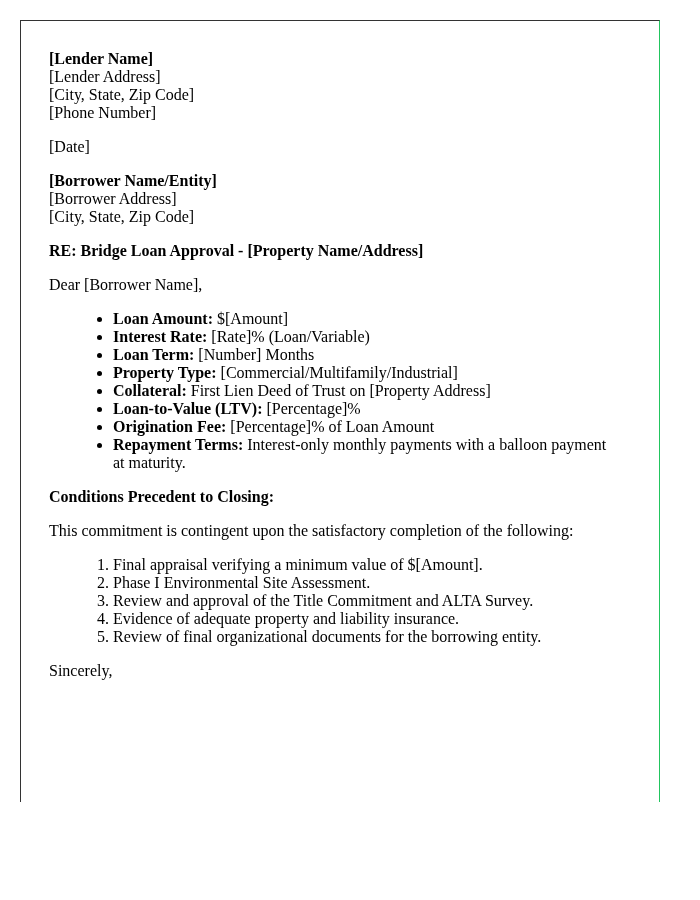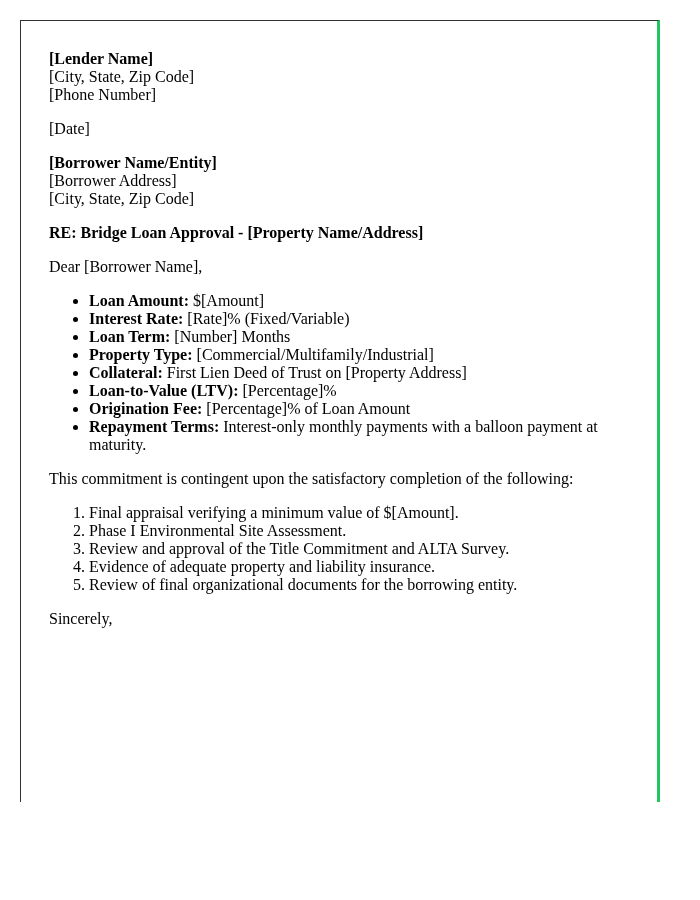--- a/index.html
+++ b/index.html
@@ -18,21 +18,21 @@
       color: #000000;
     }
     .page {
       position: absolute;
       left: 20px;
       top: 20px;
       width: 640px;
       height: 782px;
       border-top: 1px solid #333333;
       border-left: 1px solid #333333;
-      border-right: 3px solid #22c55e;
+      border-right: 1px solid #22c55e;
       box-sizing: border-box;
       overflow: hidden;
       background: #ffffff;
     }
     .content {
       position: absolute;
       left: 28px;
       top: 29px;
       width: 560px;
     }
@@ -49,58 +49,61 @@
       font-weight: bold;
     }
     ul, ol {
       margin: 0 0 16px 0;
       padding-left: 40px;
     }
     ul { list-style-type: disc; }
     ol { list-style-type: decimal; }
     li {
       line-height: 18px;
+      margin-left: 24px;
     }
   </style>
 </head>
 <body>
 
 <div class="page">
   <div class="content">
 
     <div class="block">
       <b class="line">[Lender Name]</b>
+      <span class="line">[Lender Address]</span>
       <span class="line">[City, State, Zip Code]</span>
       <span class="line">[Phone Number]</span>
     </div>
 
     <p>[Date]</p>
 
     <div class="block">
       <b class="line">[Borrower Name/Entity]</b>
       <span class="line">[Borrower Address]</span>
       <span class="line">[City, State, Zip Code]</span>
     </div>
 
     <p><b>RE: Bridge Loan Approval - [Property Name/Address]</b></p>
 
     <p>Dear [Borrower Name],</p>
 
 
     <ul>
       <li><b>Loan Amount:</b><span> $[Amount]</span></li>
-      <li><b>Interest Rate:</b><span> [Rate]% (Fixed/Variable)</span></li>
+      <li><b>Interest Rate:</b><span> [Rate]% (Loan/Variable)</span></li>
       <li><b>Loan Term:</b><span> [Number] Months</span></li>
       <li><b>Property Type:</b><span> [Commercial/Multifamily/Industrial]</span></li>
       <li><b>Collateral:</b><span> First Lien Deed of Trust on [Property Address]</span></li>
       <li><b>Loan-to-Value (LTV):</b><span> [Percentage]%</span></li>
       <li><b>Origination Fee:</b><span> [Percentage]% of Loan Amount</span></li>
       <li><b>Repayment Terms:</b><span> Interest-only monthly payments with a balloon payment at maturity.</span></li>
     </ul>
 
+    <p><b>Conditions Precedent to Closing:</b></p>
 
     <p>This commitment is contingent upon the satisfactory completion of the following:</p>
 
     <ol>
       <li>Final appraisal verifying a minimum value of $[Amount].</li>
       <li>Phase I Environmental Site Assessment.</li>
       <li>Review and approval of the Title Commitment and ALTA Survey.</li>
       <li>Evidence of adequate property and liability insurance.</li>
       <li>Review of final organizational documents for the borrowing entity.</li>
     </ol>

